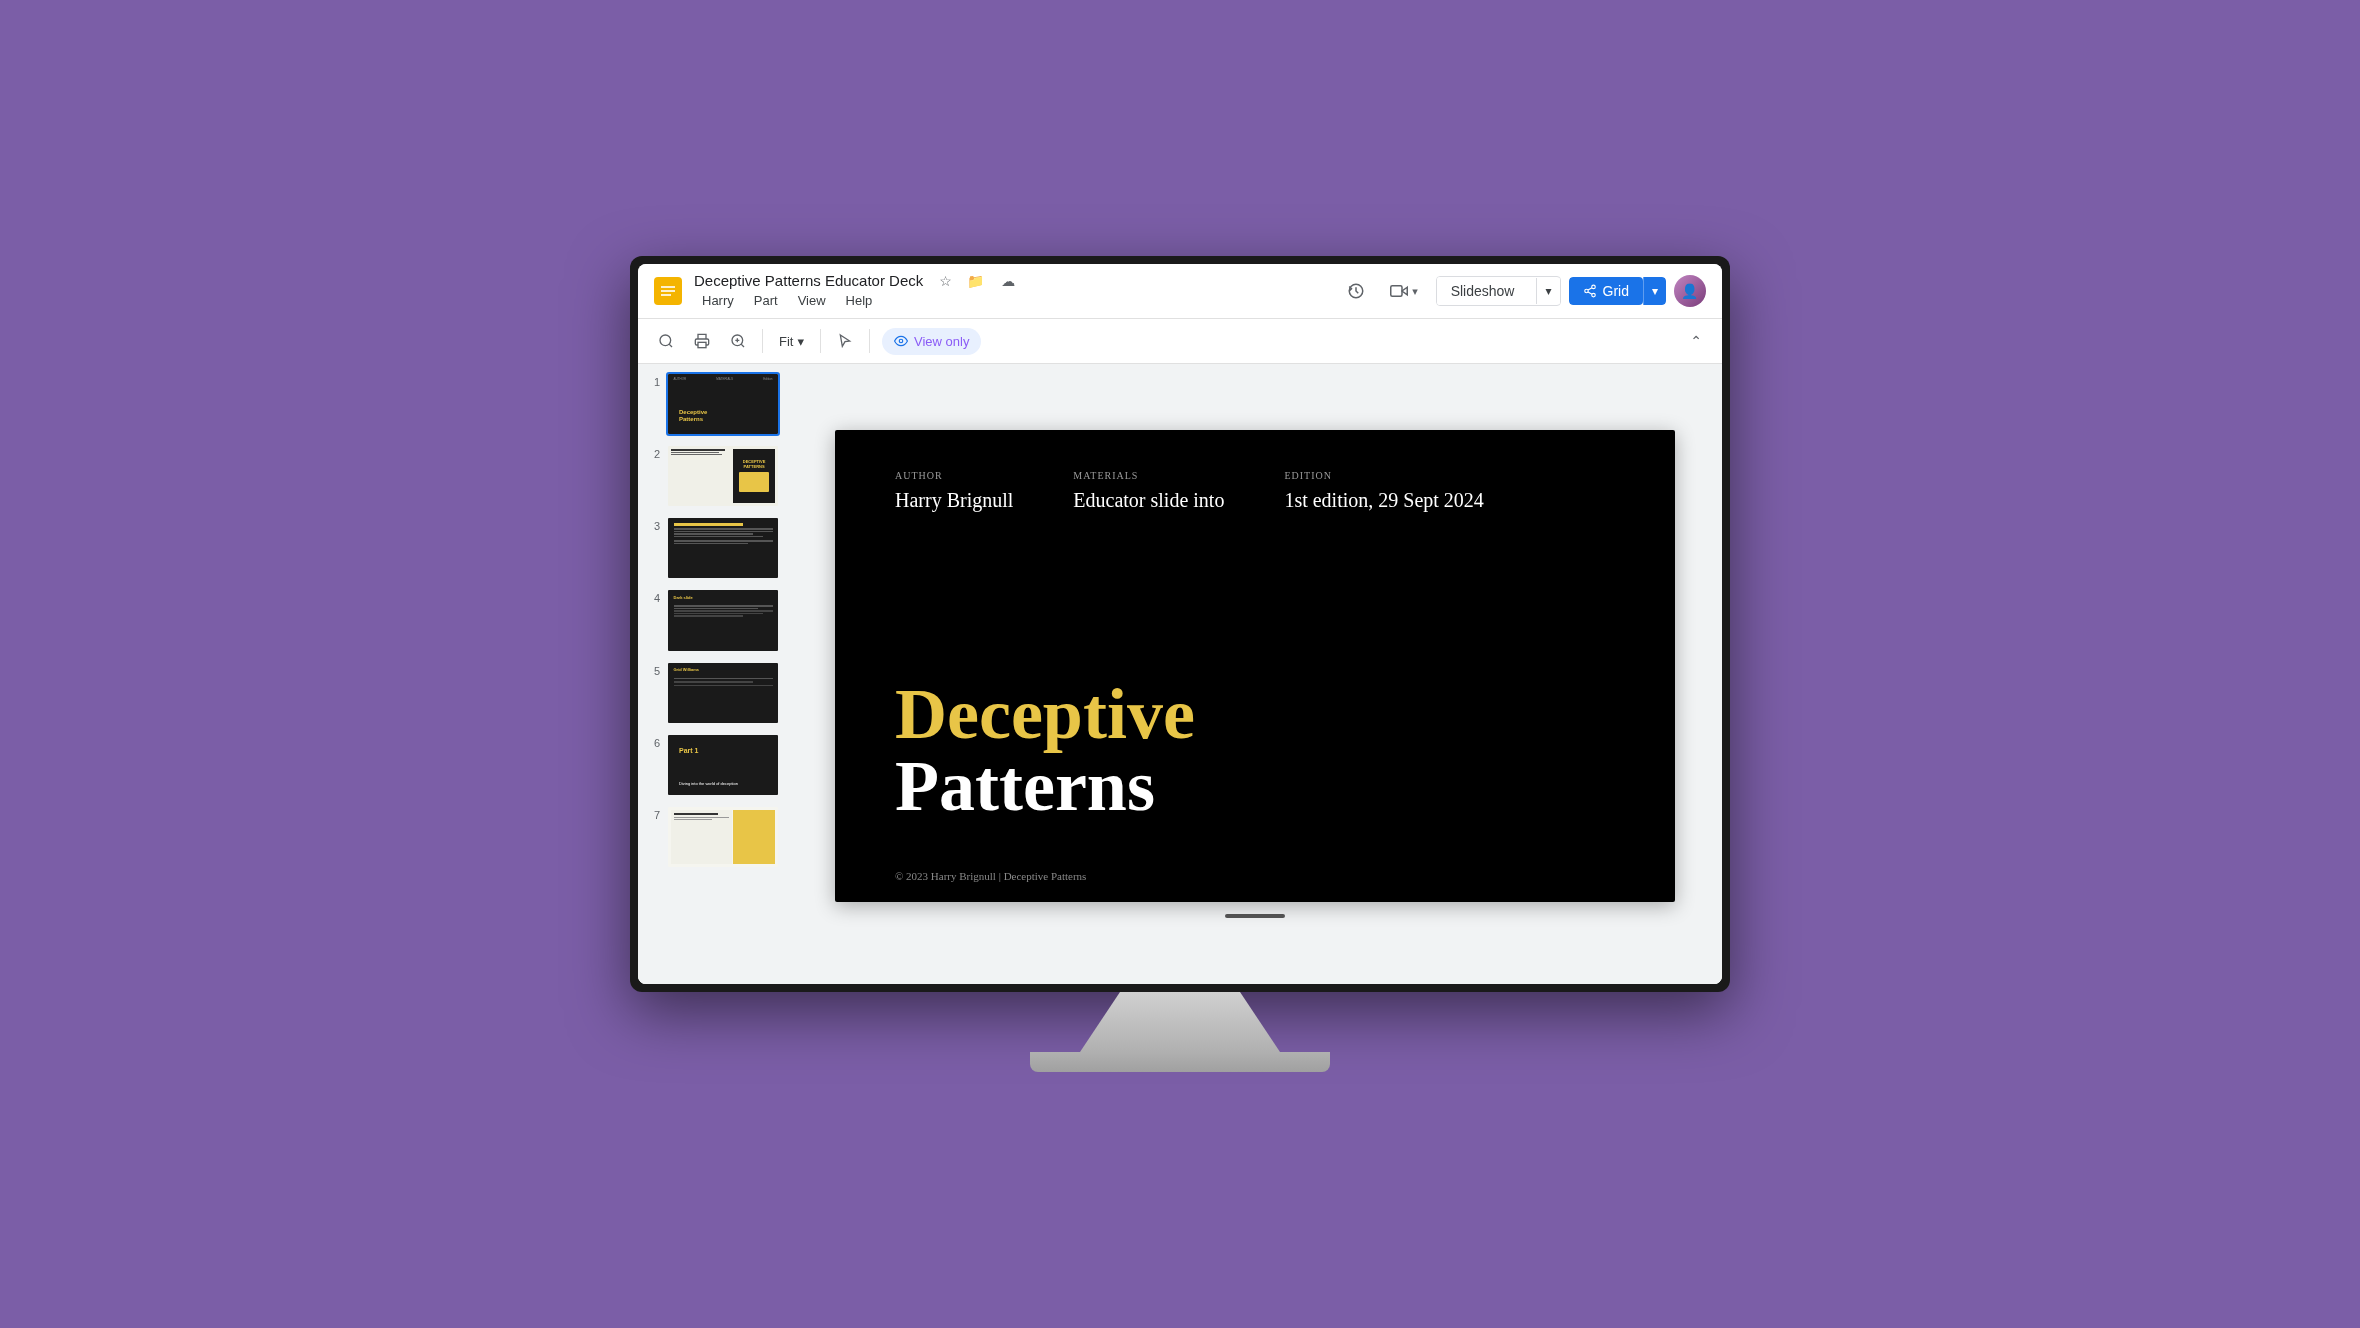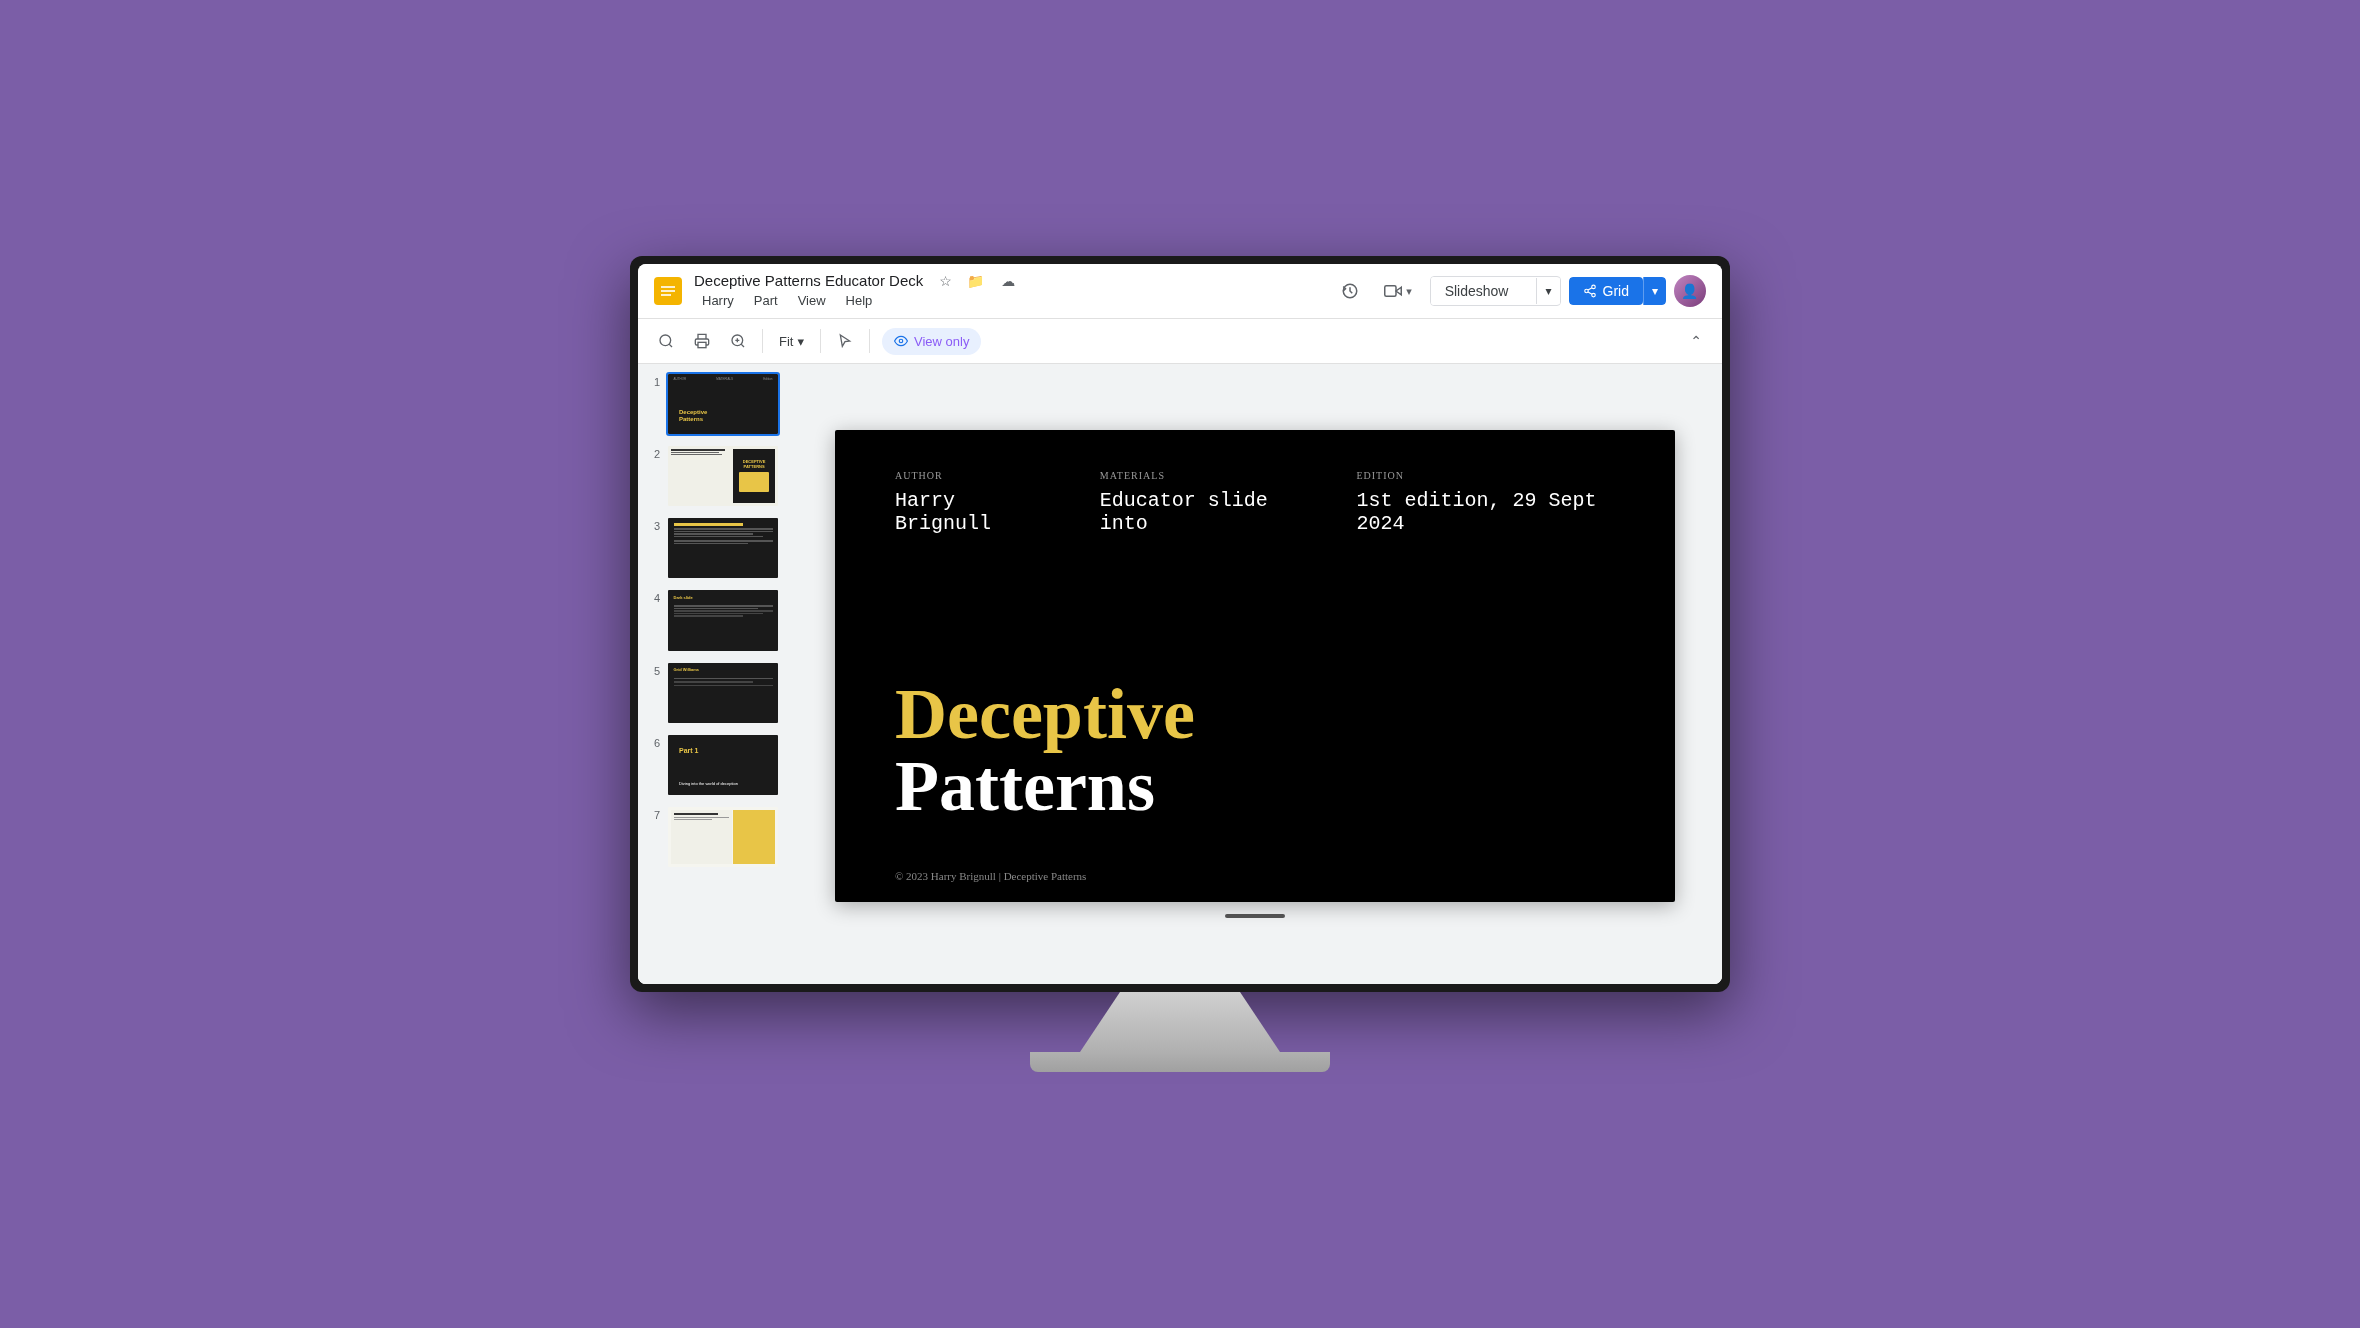--- a/index.html
+++ b/index.html
@@ -116,21 +116,21 @@
       cursor: pointer;
       color: #3c4043;
       font-size: 14px;
       border: none;
       background: transparent;
     }
 
     .slideshow-btn {
       display: flex;
       align-items: center;
-      gap: 14px;
+      gap: 8px;
       border-radius: 4px;
       overflow: hidden;
       border: 1px solid #dadce0;
     }
 
     .slideshow-main {
       padding: 6px 14px;
       font-size: 14px;
       color: #3c4043;
       cursor: pointer;
@@ -436,21 +436,21 @@
       font-size: 10px;
       color: #999;
       letter-spacing: 1px;
       text-transform: uppercase;
       font-family: Georgia, serif;
     }
 
     .slide-meta-value {
       font-size: 20px;
       color: #ffffff;
-      font-family: Liberation Mono, monospace;
+      font-family: Liberation Serif, serif;
       font-weight: 400;
     }
 
     .slide-main-title {
       position: absolute;
       bottom: 80px;
       left: 60px;
     }
 
     .slide-title-deceptive {

